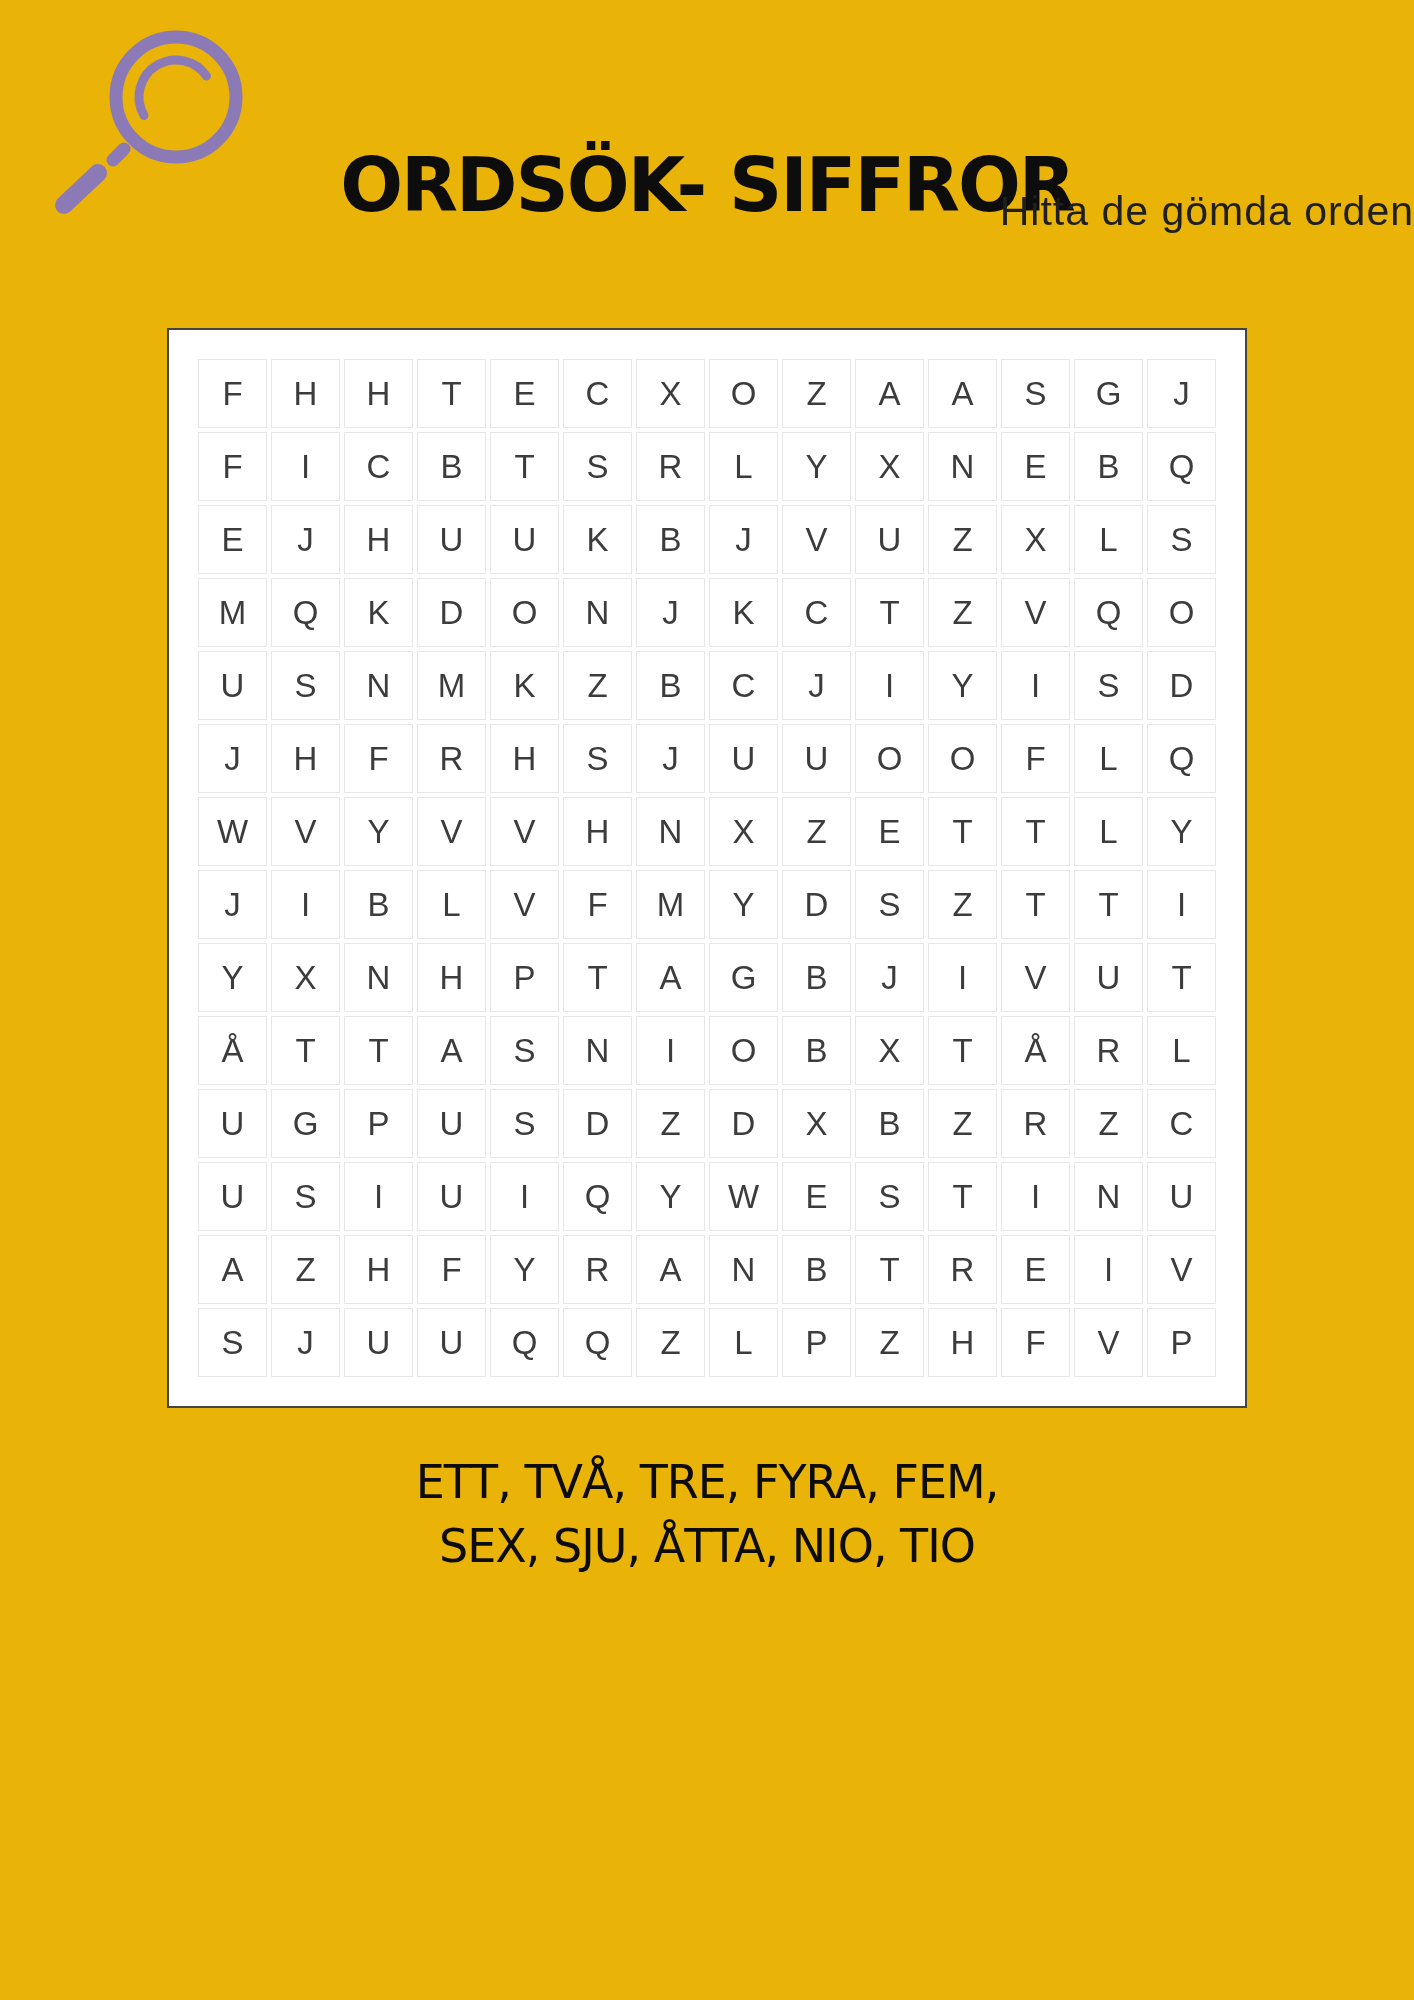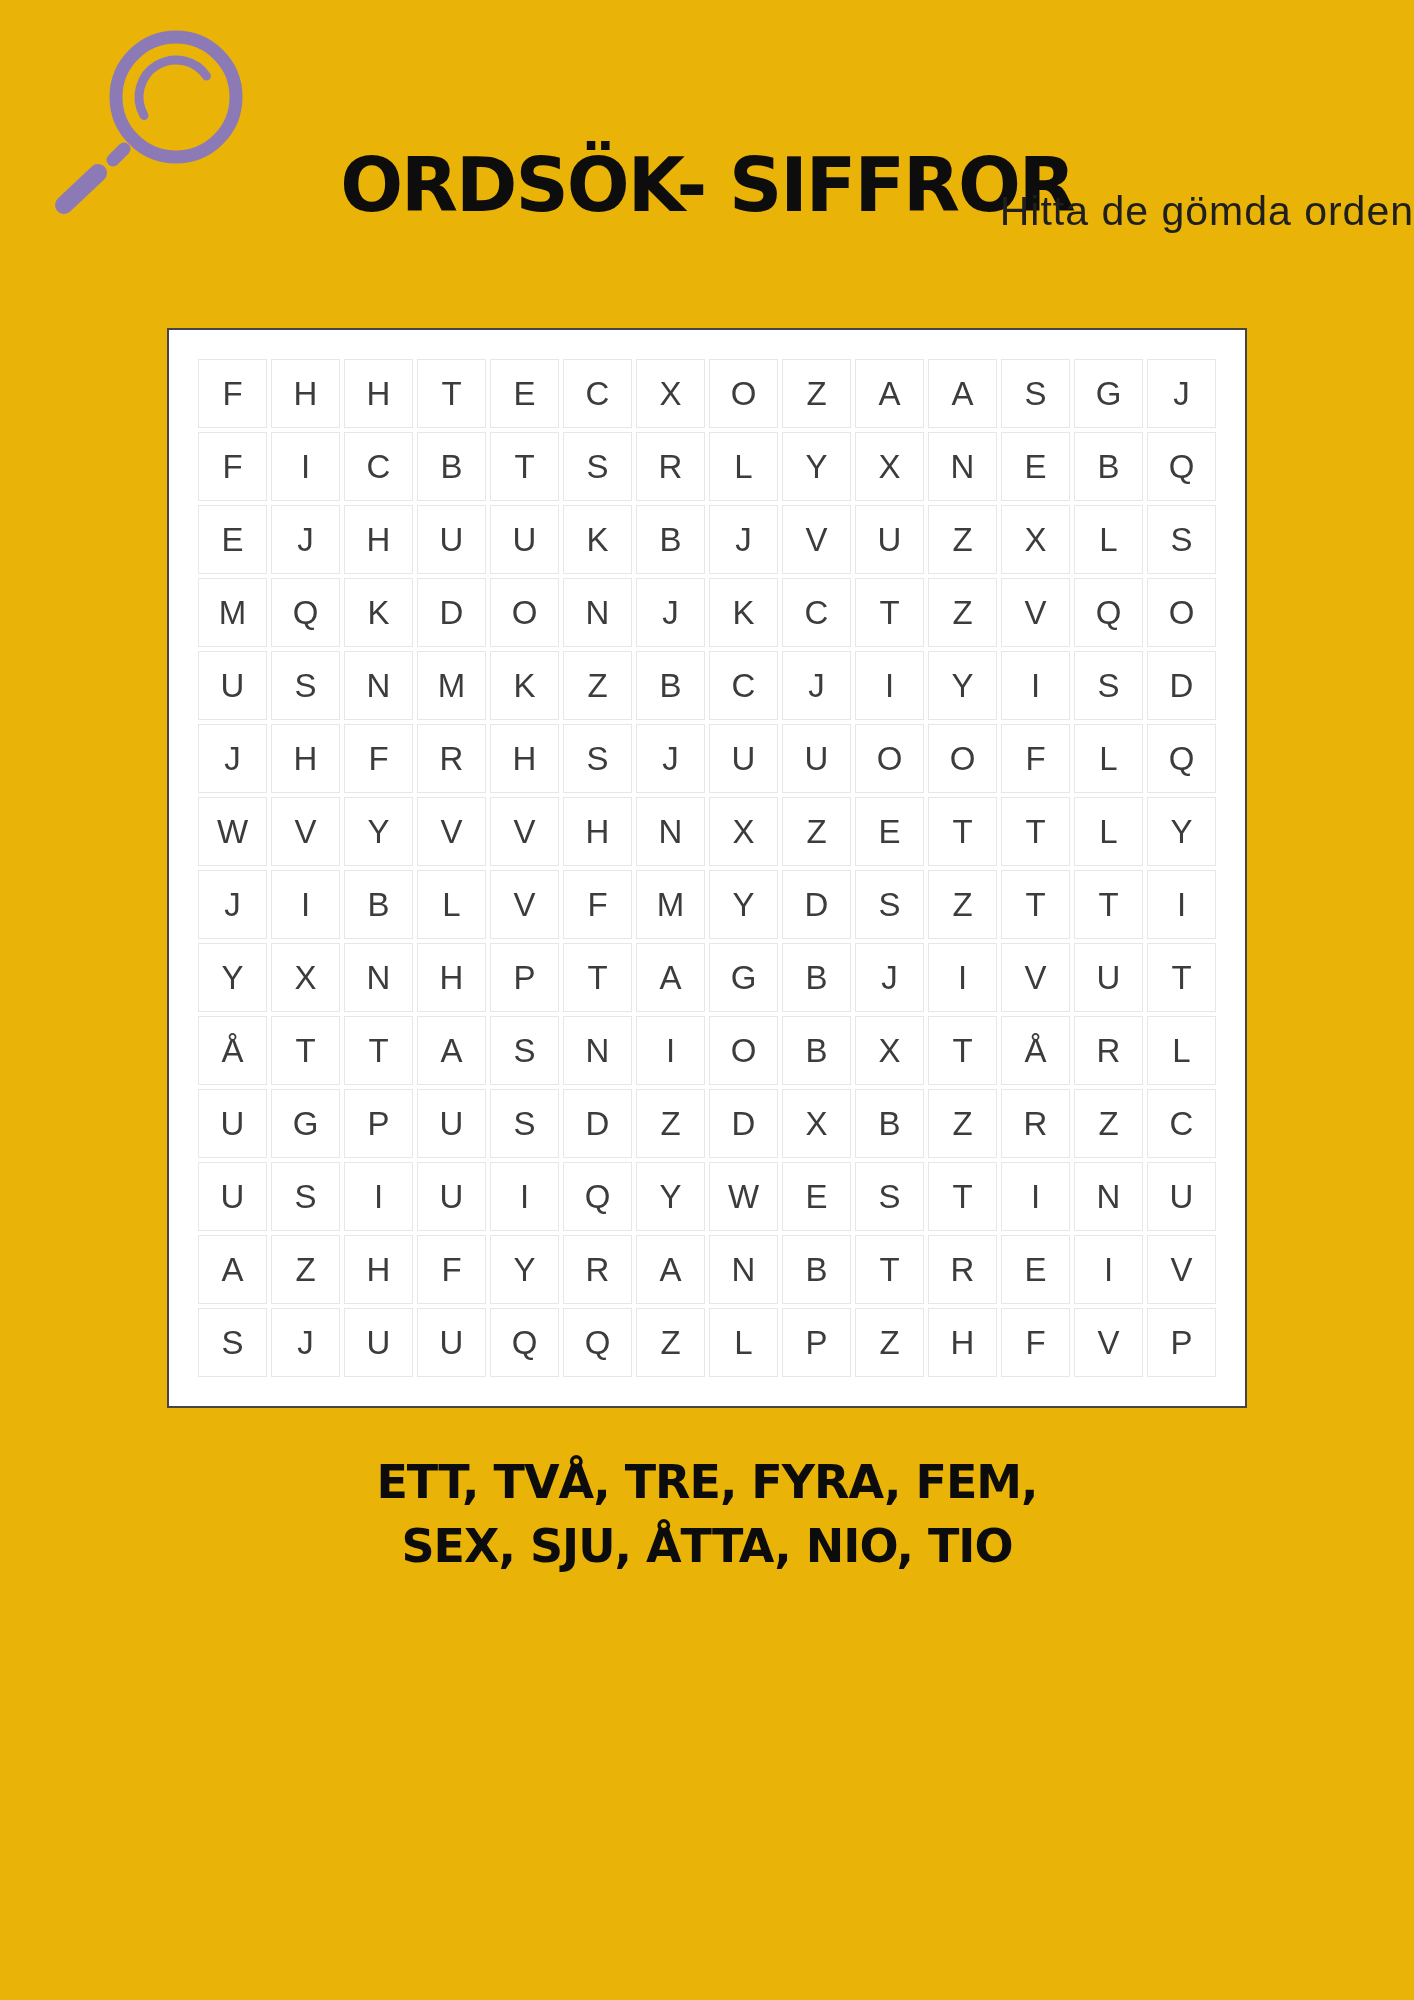--- a/index.html
+++ b/index.html
@@ -75,21 +75,21 @@
     font-size: 33px;
     color: #3c3c3c;
   }
   .wordlist {
     position: absolute;
     left: 0;
     top: 1450px;
     width: 100%;
     text-align: center;
     font-family: "DejaVu Sans", sans-serif;
-    font-weight: bold;
+    font-weight: normal;
     font-size: 46px;
     line-height: 64px;
     letter-spacing: -1px;
     color: #0c0c0c;
   }
 </style>
 </head>
 <body>
 
 <div class="page">

